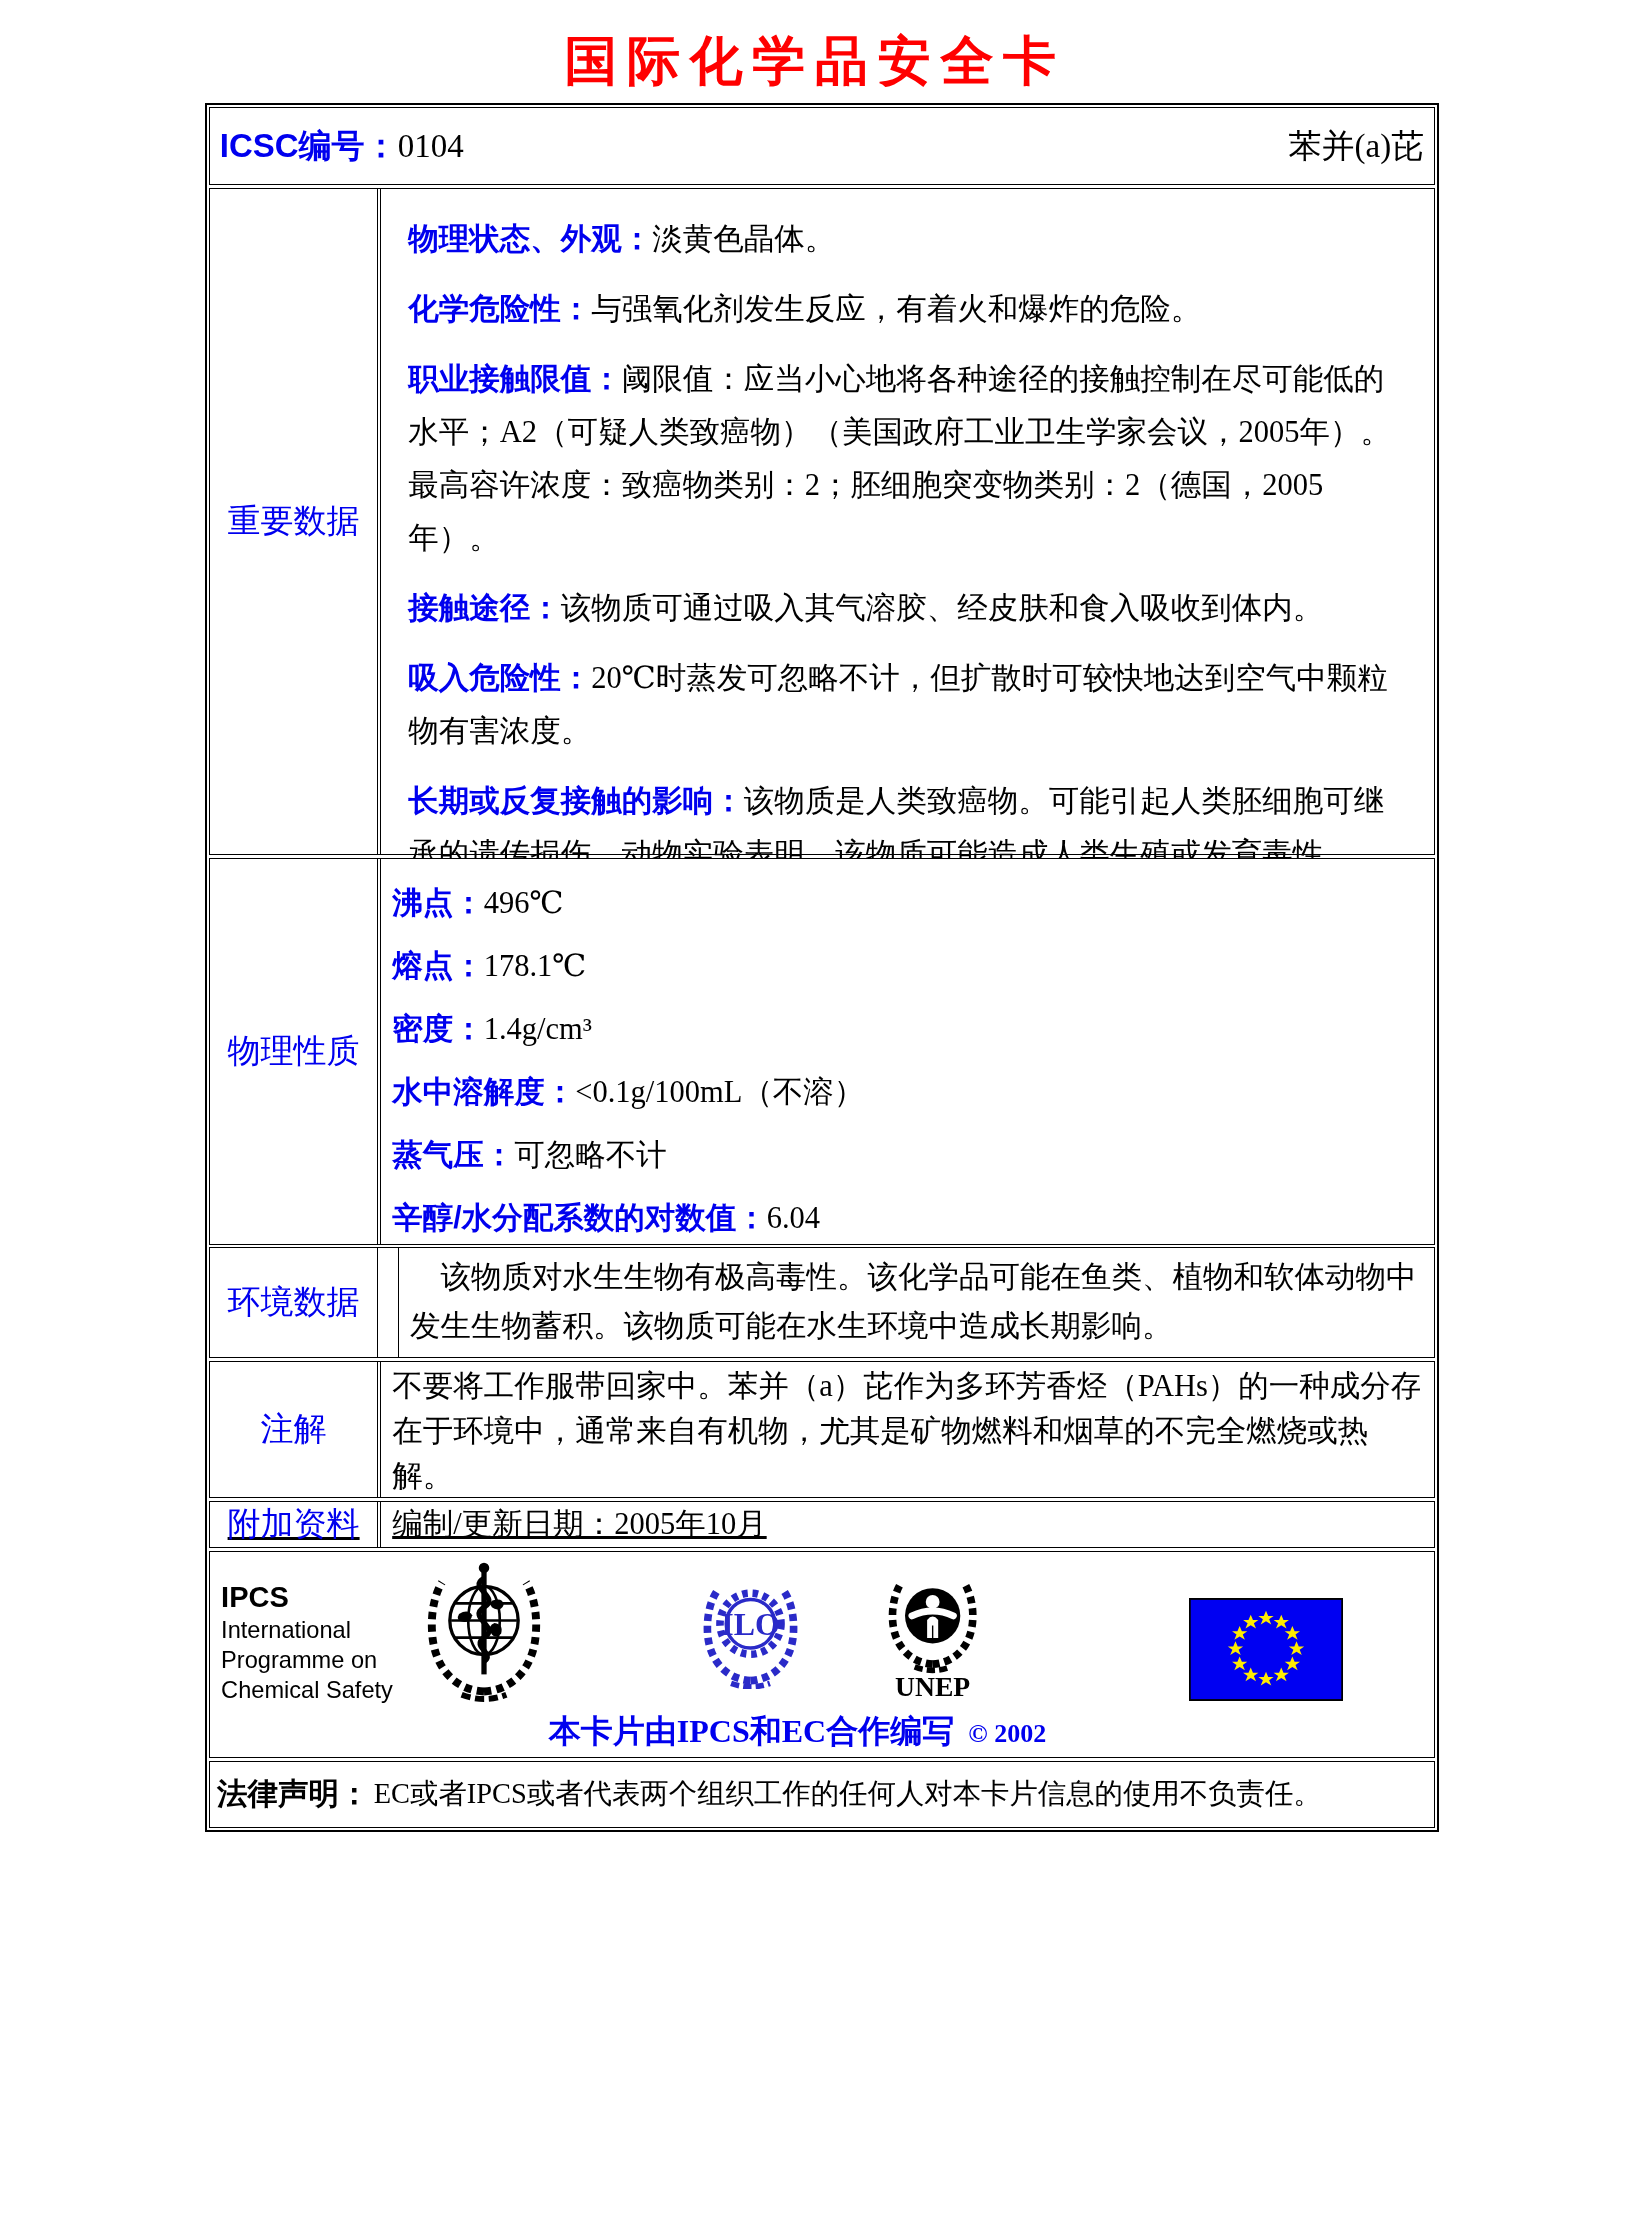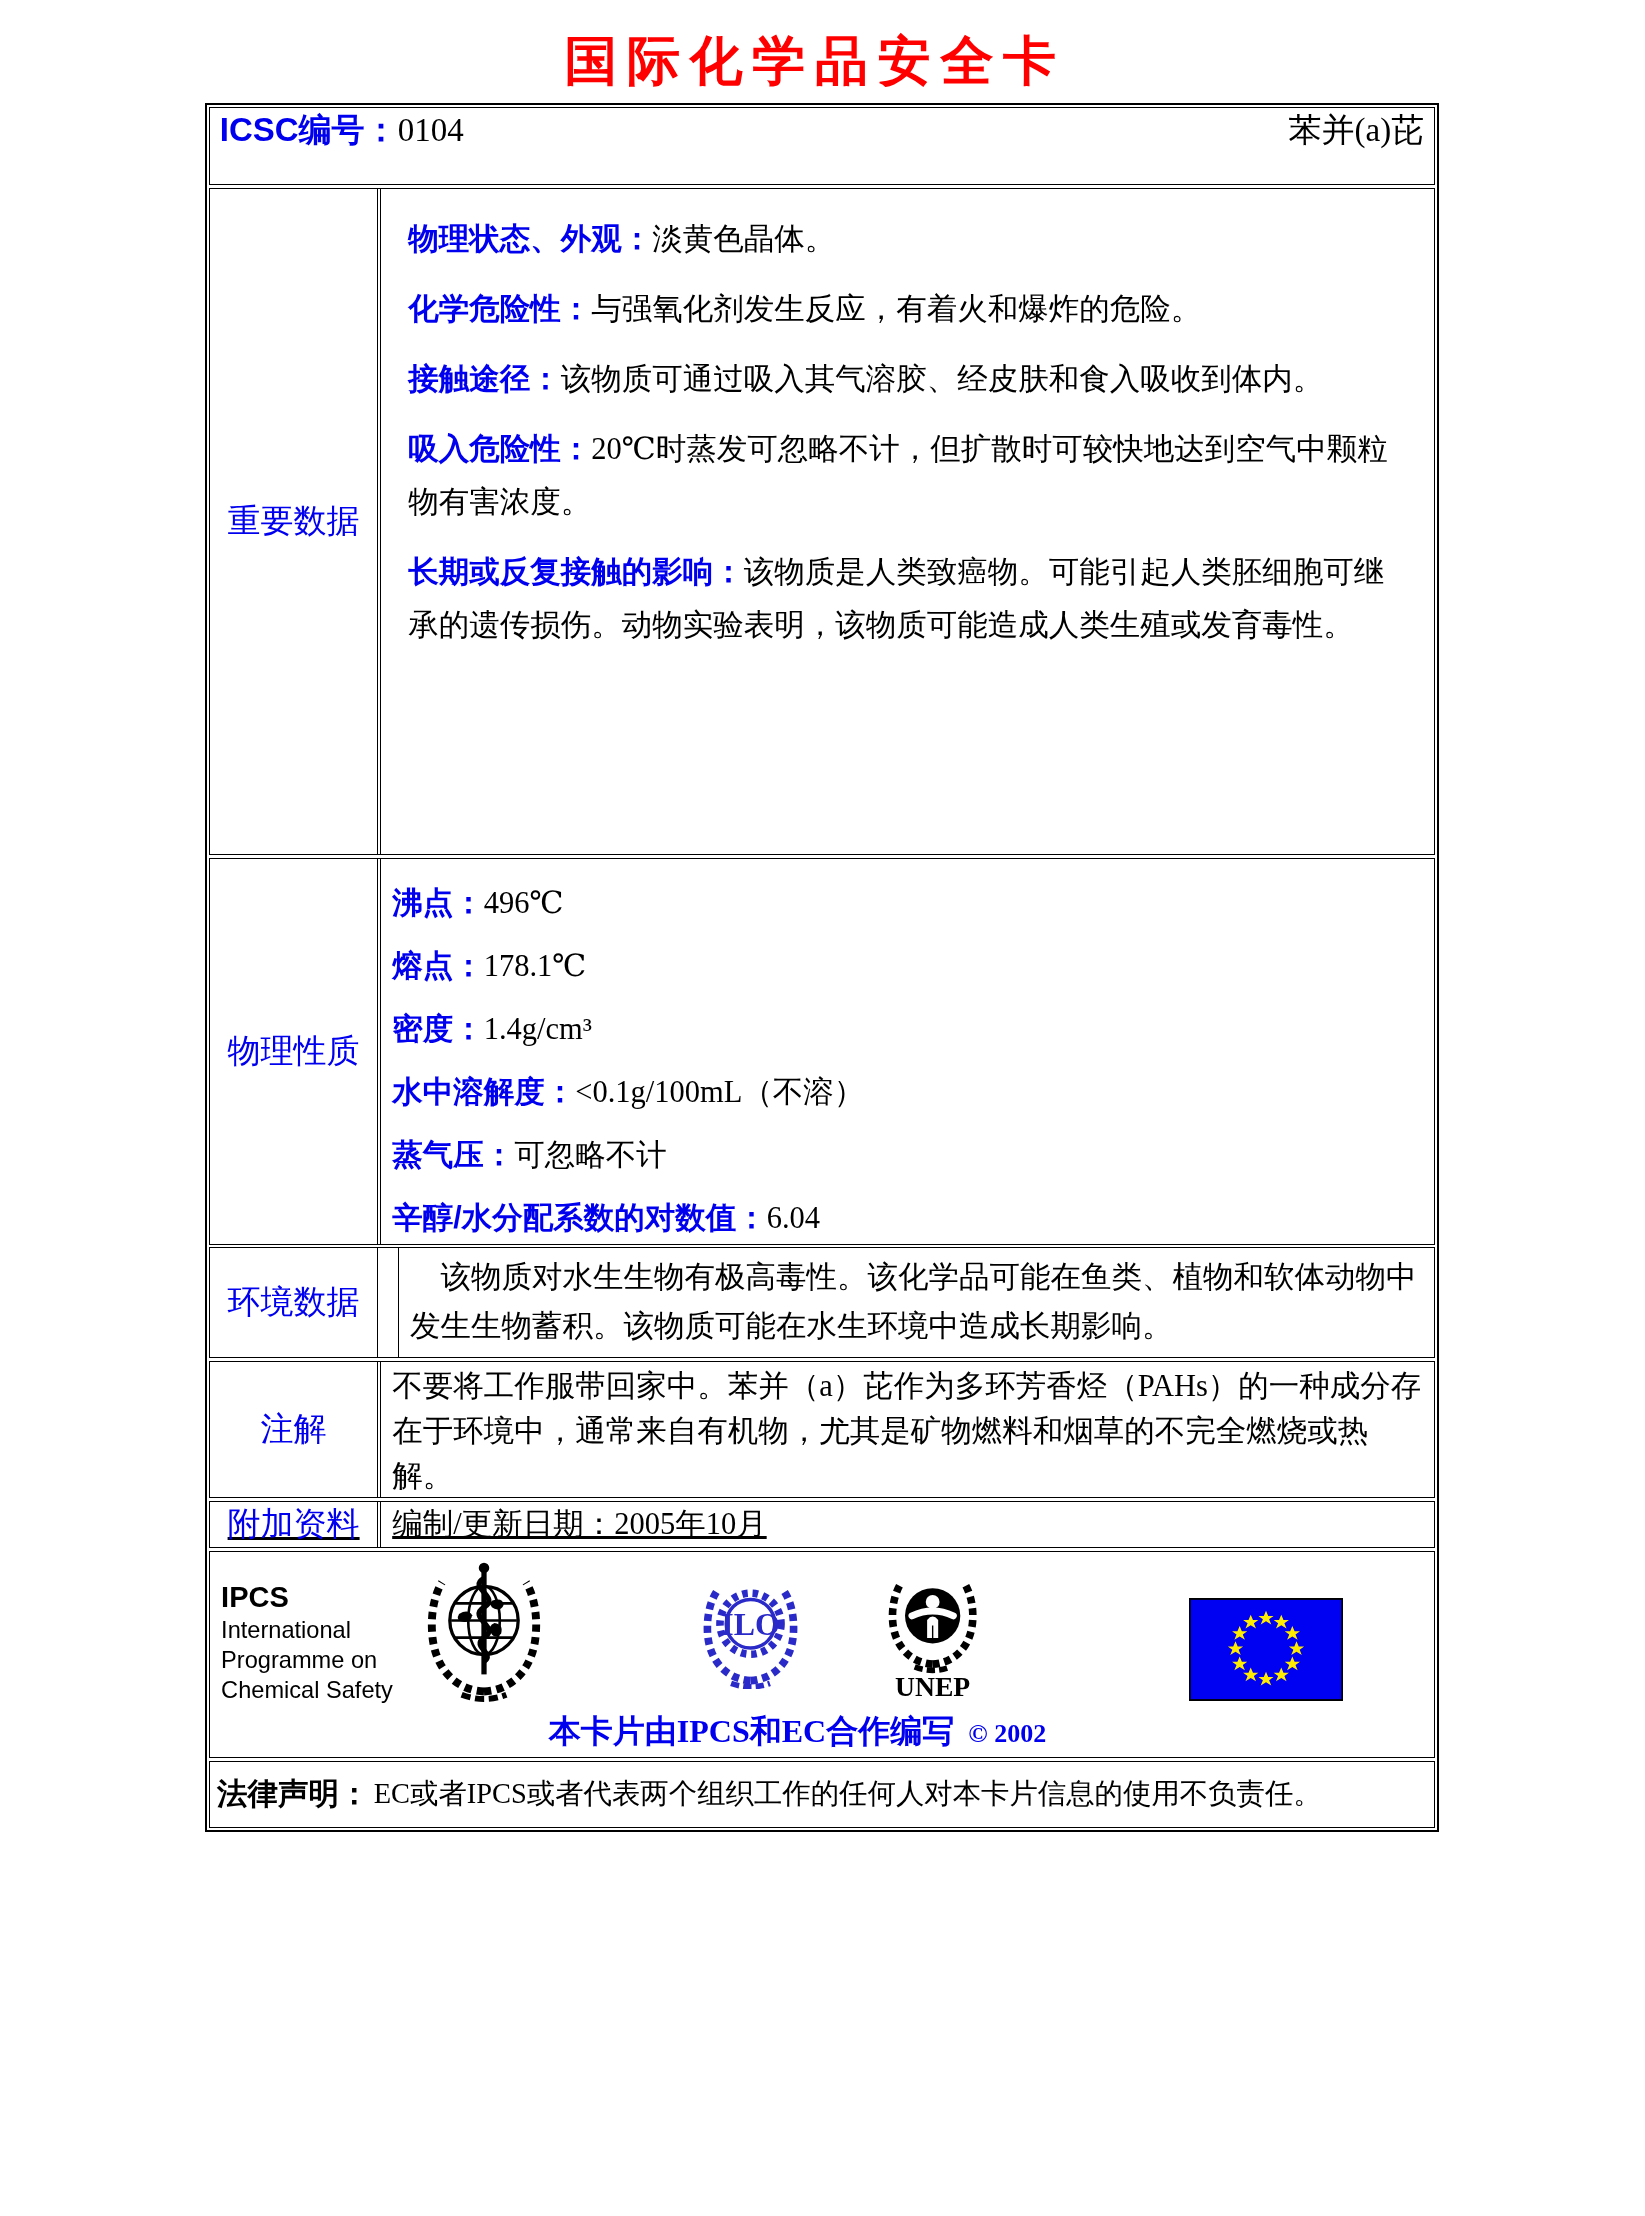--- a/index.html
+++ b/index.html
@@ -26,21 +26,21 @@
     color:#0000ee;font-size:33px;box-sizing:border-box;text-align:center;
   }
   .content-cell{
     flex:1;border-left:1.4px solid #000;margin-left:2.1px;
     padding:7px 11px 0 11px;box-sizing:border-box;font-size:30.5px;
   }
   .blue-label{
     color:#0000ee;font-weight:bold;
     font-family:"Liberation Sans","DejaVu Sans",sans-serif;
   }
-  .row-header{height:78px;align-items:flex-start;}
+  .row-header{height:78px;align-items:center;}
   .header-inner{flex:1;display:flex;justify-content:space-between;align-items:center;padding:0 9.7px;font-size:33px;}
   .header-left .blue-label{font-size:33px;}
   .row-important{height:667px;}
   .row-important .content-cell p{margin:16px;line-height:53px;}
   .row-physical{height:387px;}
   .row-physical .content-cell{padding-top:12.5px;}
   .row-physical .content-cell p{margin:0;line-height:62px;}
   .row-env{height:111px;}
   .row-env .content-cell p{margin:0;line-height:49px;text-indent:30.5px;}
   .row-env .content-cell{padding-top:4.2px;margin-left:20px;}
@@ -87,20 +87,21 @@
       </div>
       <div class="header-right">苯并(a)芘</div>
     </div>
   </div>
 
   <div class="row row-important">
     <div class="label-cell">重要数据</div>
     <div class="content-cell">
       <p><span class="blue-label">物理状态、外观：</span><span>淡黄色晶体。</span></p>
       <p><span class="blue-label">化学危险性：</span><span>与强氧化剂发生反应，有着火和爆炸的危险。</span></p>
+      <p><span class="blue-label">职业接触限值：</span><span>阈限值：应当小心地将各种途径的接触控制在尽可能低的水平；A2（可疑人类致癌物）（美国政府工业卫生学家会议，2005年）。最高容许浓度：致癌物类别：2；胚细胞突变物类别：2（德国，2005年）。</span></p>
       <p><span class="blue-label">接触途径：</span><span>该物质可通过吸入其气溶胶、经皮肤和食入吸收到体内。</span></p>
       <p><span class="blue-label">吸入危险性：</span><span>20℃时蒸发可忽略不计，但扩散时可较快地达到空气中颗粒物有害浓度。</span></p>
       <p><span class="blue-label">长期或反复接触的影响：</span><span>该物质是人类致癌物。可能引起人类胚细胞可继承的遗传损伤。动物实验表明，该物质可能造成人类生殖或发育毒性。</span></p>
     </div>
   </div>
 
   <div class="row row-physical">
     <div class="label-cell">物理性质</div>
     <div class="content-cell">
       <p><span class="blue-label">沸点：</span><span>496℃</span></p>

